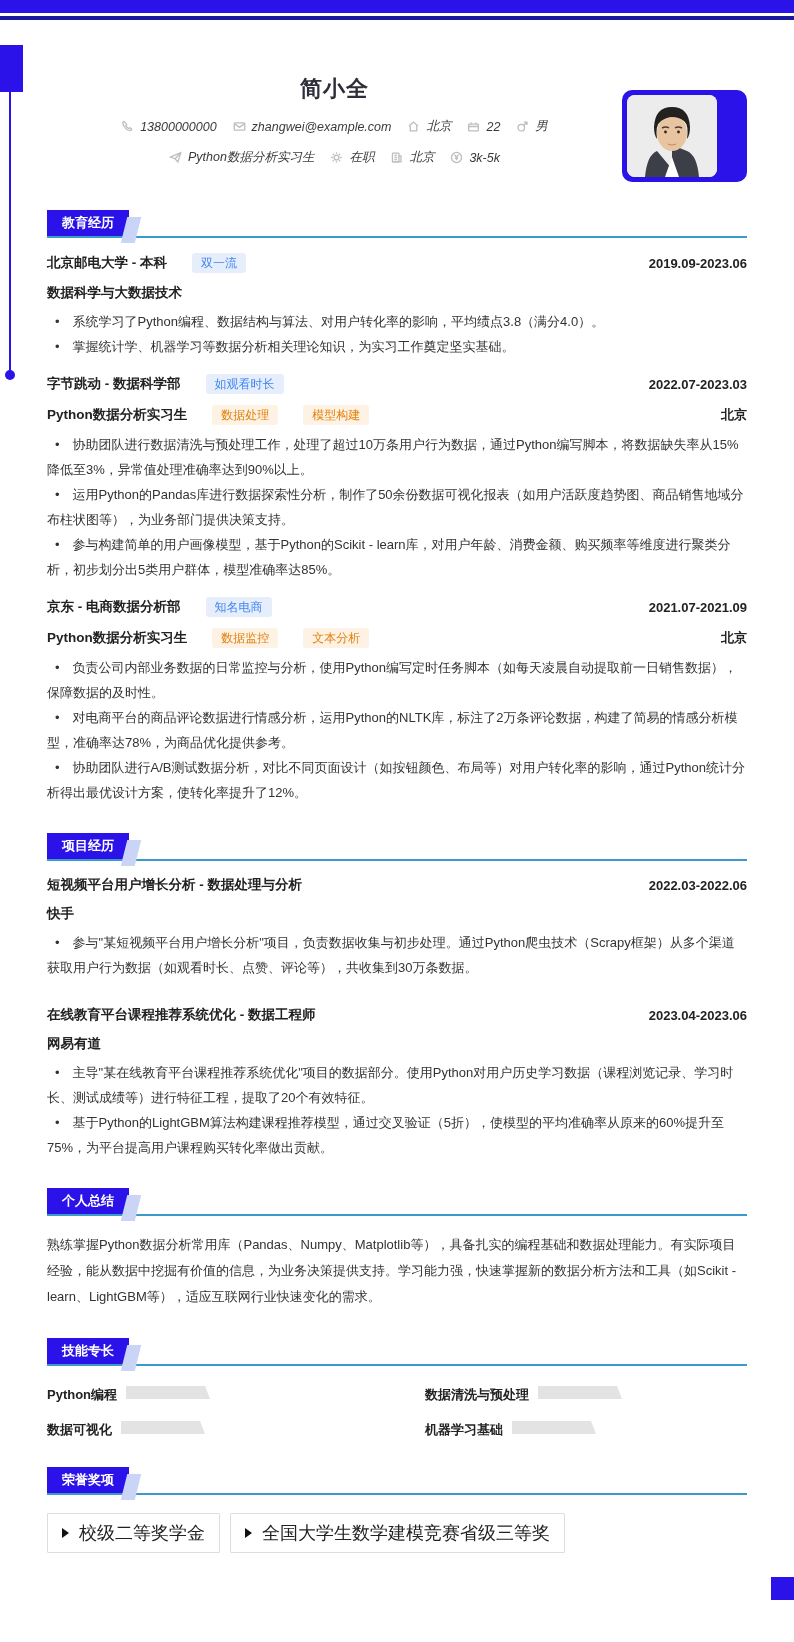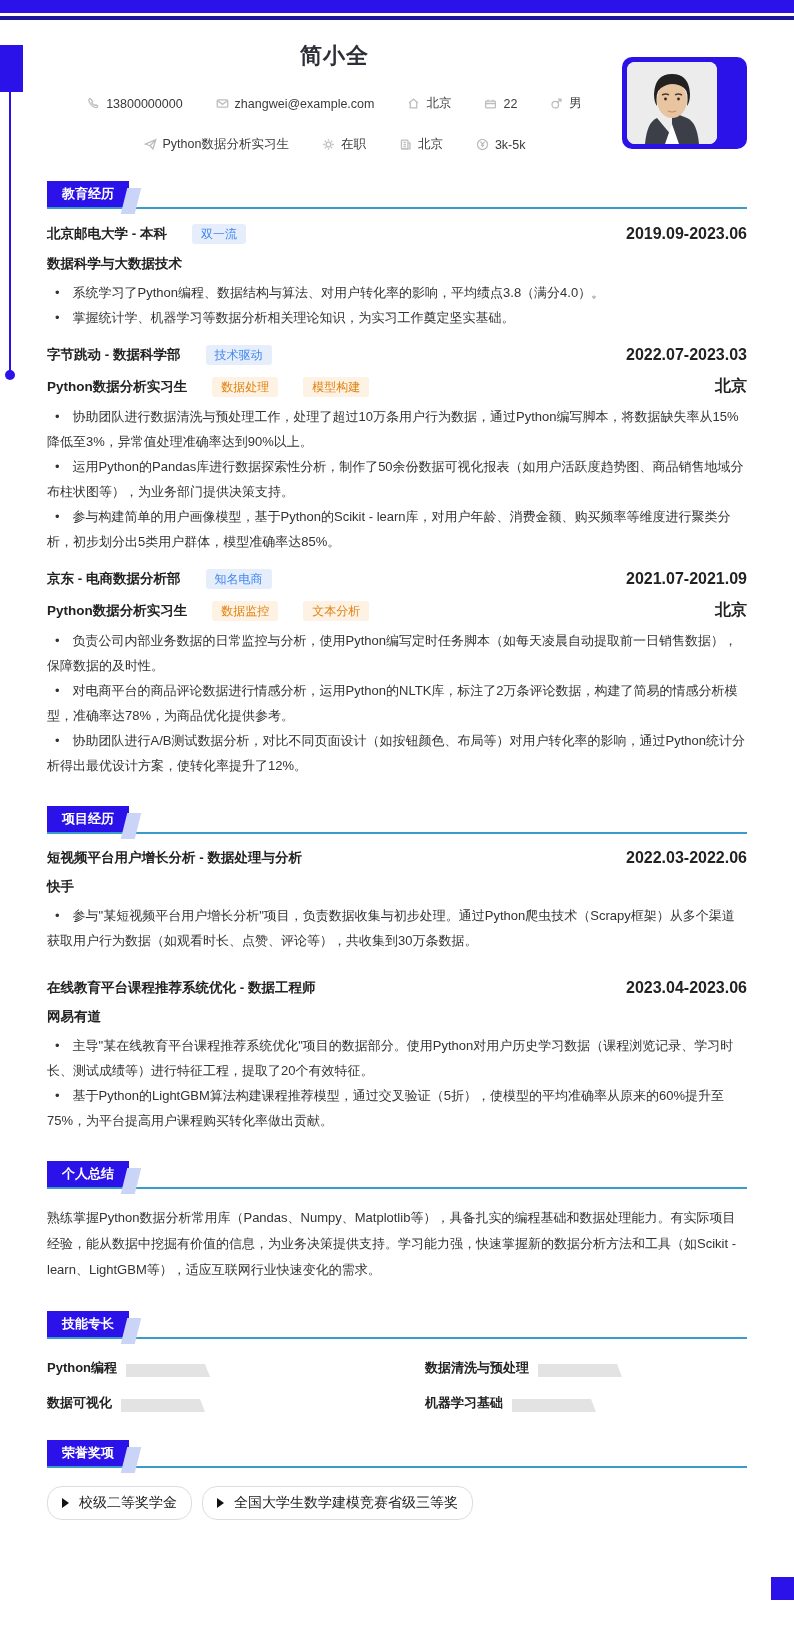--- a/index.html
+++ b/index.html
@@ -22,68 +22,68 @@
   }
   
   .topbar{height:13px;background:var(--primary);}
   .topline{height:4px;background:var(--dark-line);margin-top:3px;}
   
   .deco-sq-left{position:absolute;left:0;top:45px;width:23px;height:47px;background:var(--primary);}
   .deco-vline{position:absolute;left:9px;top:92px;width:2px;height:280px;background:var(--primary);}
   .deco-dot{position:absolute;left:5px;top:370px;width:10px;height:10px;border-radius:50%;background:var(--primary);}
   .deco-sq-right{position:absolute;right:0;top:1577px;width:23px;height:23px;background:var(--primary);}
 
-  .content{margin:0 47px;padding-top:17px;}
+  .content{margin:0 47px;padding-top:50px;}
 
   
   .header{display:flex;align-items:flex-start;}
   .header-left{flex:1;text-align:center;padding-top:4px;}
   .name{font-size:22px;font-weight:700;color:#2e2e38;letter-spacing:1px;}
-  .contact-row{margin-top:24px;display:flex;justify-content:center;flex-wrap:nowrap;gap:33px;font-size:12.5px;color:#3a3a3a;}
+  .contact-row{margin-top:14px;display:flex;justify-content:center;flex-wrap:nowrap;gap:16px;font-size:12.5px;color:#3a3a3a;font-style:italic;}
   .contact-item{display:flex;align-items:center;gap:6px;white-space:nowrap;}
   .cicon{width:13px;height:13px;display:inline-block;flex:0 0 auto;}
   .cicon svg{width:13px;height:13px;display:block;stroke:#bdbdbd;fill:none;stroke-width:1.6;}
   .photo-wrap{width:125px;height:92px;background:var(--primary);border-radius:10px;margin-top:20px;position:relative;flex:0 0 auto;}
   .photo{position:absolute;left:5px;top:5px;width:90px;height:82px;border-radius:8px;overflow:hidden;background:#ececec;}
 
   
   .sec-head{margin-top:28px;border-bottom:2px solid var(--section-line);display:flex;align-items:flex-end;}
   .sec-badge{position:relative;background:var(--primary);color:#fff;font-weight:700;font-size:13px;
     padding:5px 15px;line-height:16px;z-index:1;}
   .sec-badge::after{content:"";position:absolute;right:-9px;top:7px;height:100%;width:14px;
     background:var(--echo);transform:skewX(-14deg);z-index:-1;}
 
   
   .entry-row{display:flex;justify-content:space-between;align-items:center;margin-top:15px;}
   .entry-left{display:flex;align-items:center;gap:25px;}
   .entry-title{font-weight:700;font-size:13.5px;color:#222;}
-  .entry-date{font-weight:700;font-size:16px;color:#222;}
+  .entry-date{font-weight:700;font-size:13px;color:#222;}
   .entry-sub{font-weight:700;font-size:13.5px;color:#222;margin-top:11px;}
   .tag{font-size:12px;padding:2px 9px;border-radius:3px;line-height:16px;white-space:nowrap;}
   .tag.blue{color:var(--tag-blue-text);background:var(--tag-blue-bg);}
   .tag.orange{color:var(--tag-orange-text);background:var(--tag-orange-bg);}
   .bullets{margin-top:7px;}
   .bullet{line-height:25px;color:#333;text-indent:8px;}
   .bullet::before{content:"•";margin-right:13px;color:#333;}
 
   .summary-text{margin-top:16px;line-height:26px;color:#333;}
 
   
   .skills-grid{display:grid;grid-template-columns:1fr 1fr;column-gap:56px;row-gap:17px;margin-top:20px;}
-  .skill{display:flex;align-items:flex-end;}
+  .skill{display:flex;align-items:flex-start;}
   .skill-label{font-weight:700;font-size:13px;color:#222;margin-right:9px;white-space:nowrap;}
   .skill-track{width:84px;height:13px;background:var(--track);
     clip-path:polygon(0 0,calc(100% - 5px) 0,100% 100%,0 100%);position:relative;}
   .skill-fill{height:100%;background:var(--primary);
     clip-path:polygon(0 0,calc(100% - 5px) 0,100% 100%,0 100%);}
 
   
   .awards-row{display:flex;gap:10px;margin-top:18px;}
-  .award-pill{display:flex;align-items:center;gap:10px;border:1px solid #ddd;border-radius:15px;
-    padding:7px 14px;font-size:14px;color:#222;background:#fff;justify-content:flex-end;}
+  .award-pill{display:flex;align-items:center;gap:10px;border:1px solid #ddd;border-radius:1px;
+    padding:7px 14px;font-size:18px;color:#222;background:#fff;justify-content:flex-end;}
   .tri{width:0;height:0;border-left:7px solid #111;border-top:5px solid transparent;border-bottom:5px solid transparent;}
 </style>
 </head>
 <body>
 
 <div class="topbar"></div>
 <div class="topline"></div>
 <div class="deco-sq-left"></div>
 <div class="deco-vline"></div>
 <div class="deco-dot"></div>
@@ -209,21 +209,21 @@
     <div class="bullets">
       <p class="bullet"><span>系统学习了Python编程、数据结构与算法、对用户转化率的影响，平均绩点3.8（满分4.0）。</span></p>
       <p class="bullet"><span>掌握统计学、机器学习等数据分析相关理论知识，为实习工作奠定坚实基础。</span></p>
     </div>
   </div>
 
   <div>
     <div class="entry-row">
       <div class="entry-left">
         <span class="entry-title">字节跳动 - 数据科学部</span>
-        <span class="tag blue">技术驱动</span>
+        <span class="tag blue">如观看时长</span>
       </div>
       <span class="entry-date">2022.07-2023.03</span>
     </div>
     <div class="entry-row" style="margin-top:11px;">
       <div class="entry-left">
         <span class="entry-title">Python数据分析实习生</span>
         <span class="tag orange">数据处理</span>
         <span class="tag orange">模型构建</span>
       </div>
       <span class="entry-date">北京</span>

